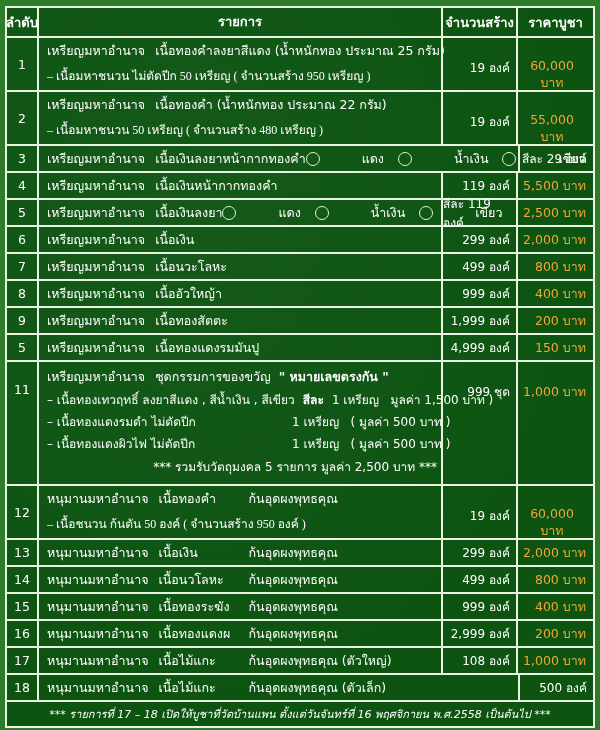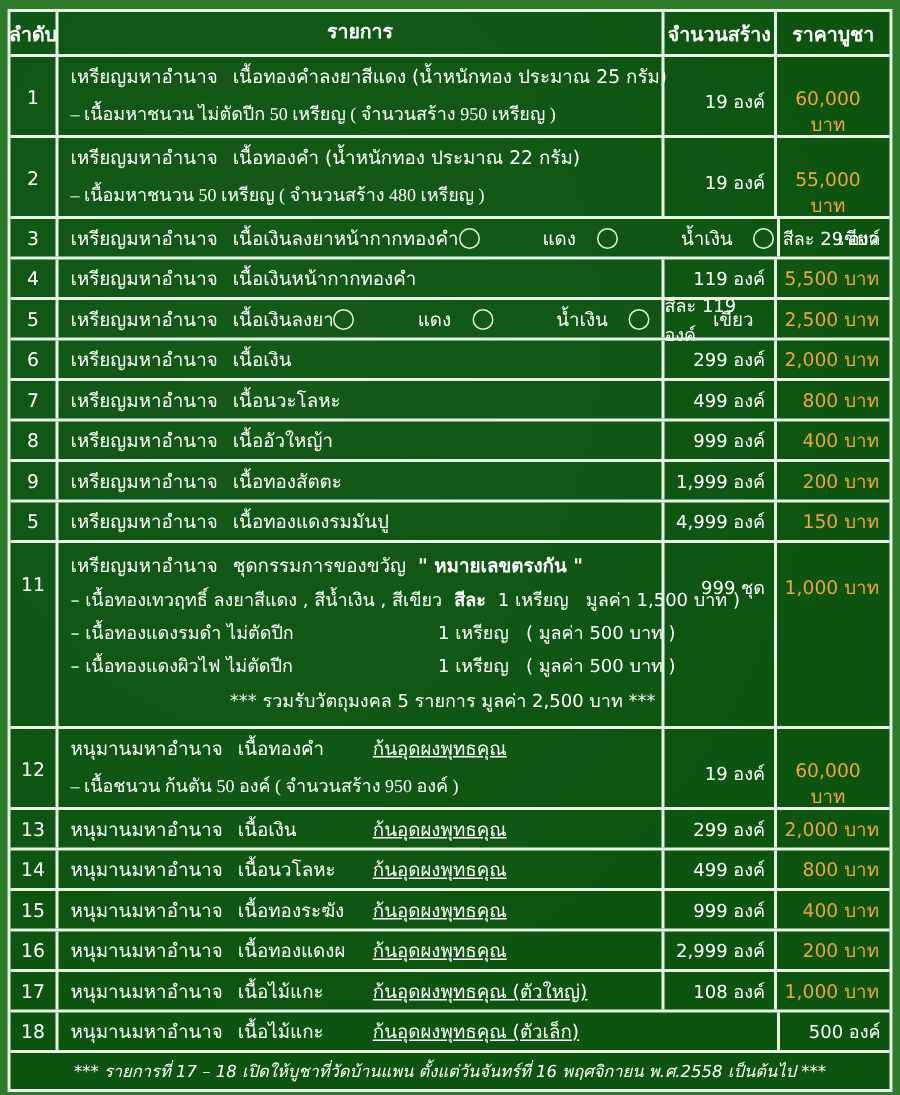--- a/index.html
+++ b/index.html
@@ -42,21 +42,21 @@
   .vtop{align-items:flex-start;padding-top:20px;text-align:center;}
   .h-head{height:28px;}
   .h1{height:27px;}
   .h2{height:54px;}
   .h-foot{height:26px;}
   .tr.header .td{display:flex;align-items:center;justify-content:center;
        color:var(--txt);font-weight:bold;font-size:13px;padding:0;}
   .nm{margin-right:10px;white-space:nowrap;}
   .mat{white-space:nowrap;}
   .mat.fixed{min-width:80px;}
-  .note{margin-left:10px;white-space:nowrap;text-decoration:underline;}
+  .note{margin-left:10px;white-space:nowrap;}
   .line{display:flex;align-items:center;}
   .line.m{height:26px;}
   .line.sb{height:26px;font-family:Liberation Serif, serif;}
   .tall .line.m{height:26px;}
   .tall .line.s{height:22px;}
   .tall .line.sum{height:24px;justify-content:flex-end;padding-left:70px;}
   .sum-text{font-size:12px;}
   .sub-text{font-size:12px;white-space:pre;}
   .s-left{flex:0 0 245px;font-size:12px;white-space:pre;}
   .s-right{font-size:12px;white-space:pre;}

